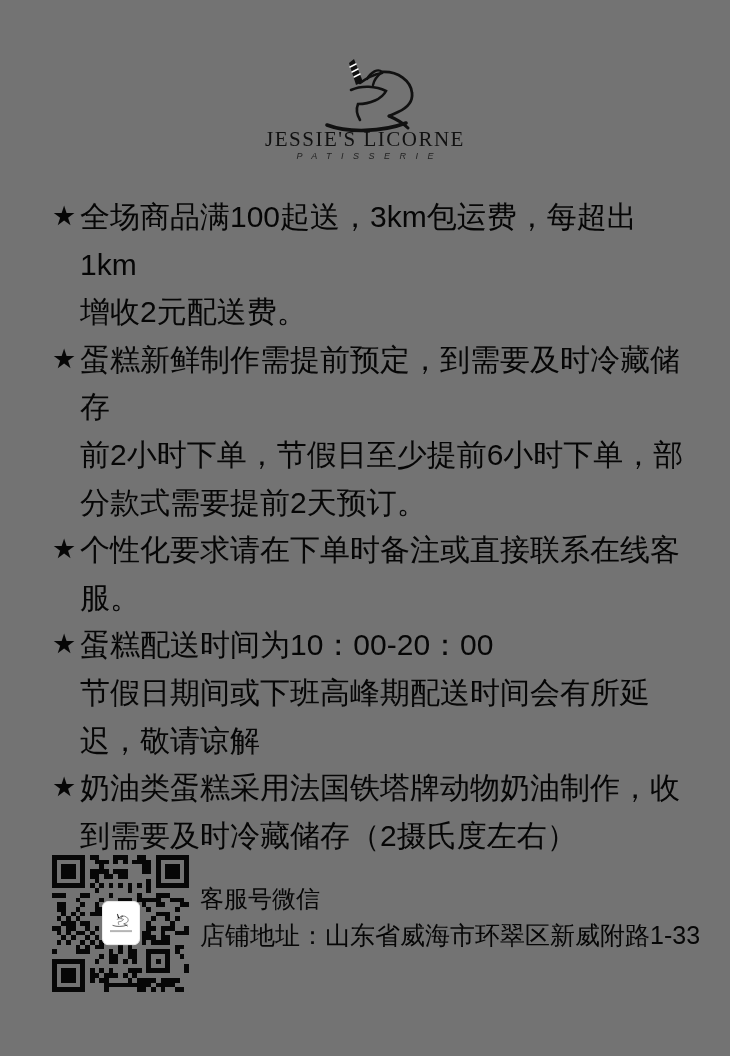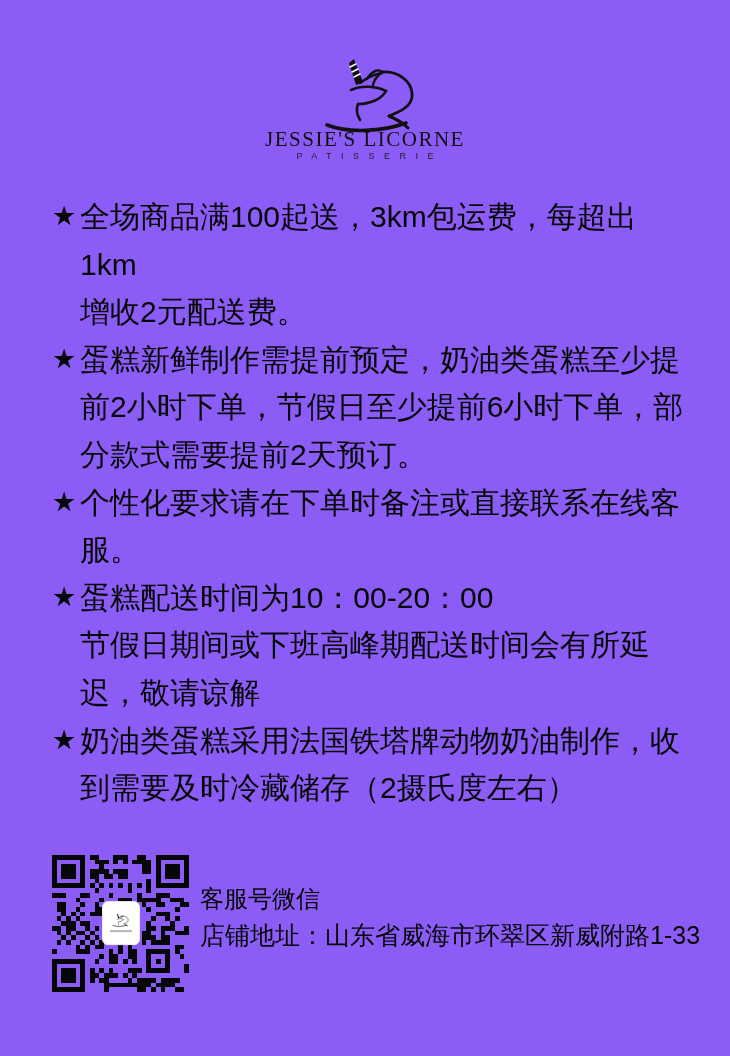--- a/index.html
+++ b/index.html
@@ -1,30 +1,30 @@
 <!DOCTYPE html>
 <html><head>
 <meta charset="utf-8">
 <style>
   html,body{margin:0;padding:0;background:#fff;}
   .page{
-    position:relative;width:730px;height:1056px;background:#8b5cf6;overflow:hidden;
+    position:relative;width:730px;height:1056px;background:#737373;overflow:hidden;
     font-family:"Liberation Sans","DejaVu Sans",sans-serif;color:#000;
   }
   
   .unicorn-svg{position:absolute;top:56px;left:310px;}
   .brand{
     position:absolute;top:127px;left:0;width:100%;text-align:center;
     font-family:"Liberation Serif","DejaVu Serif",serif;
     font-size:21px;letter-spacing:1.5px;color:#111;
   }
   .tagline{
     position:absolute;top:151px;left:0;width:100%;text-align:center;
     font-family:"Liberation Sans","DejaVu Sans",sans-serif;
-    font-size:9px;letter-spacing:9.5px;text-indent:9.5px;color:#222;
+    font-size:9px;letter-spacing:9.5px;text-indent:9.5px;color:#222;font-style:italic;
   }
   
   .tips{
     position:absolute;left:52px;top:193px;width:636px;
     font-size:30px;line-height:47.6px;color:#060606;
   }
   .tips-heading{
     padding-left:28px;font-size:27px;letter-spacing:6px;
   }
   .tip{display:flex;}
@@ -67,21 +67,21 @@
   <div class="tips">
     <div id="tips-list">
     <div class="tip">
       <span class="star">★</span>
       <span class="tip-text">全场商品满100起送，3km包运费，每超出1km
 增收2元配送费。</span>
     </div>
 
     <div class="tip">
       <span class="star">★</span>
-      <span class="tip-text">蛋糕新鲜制作需提前预定，奶油类蛋糕至少提
+      <span class="tip-text">蛋糕新鲜制作需提前预定，到需要及时冷藏储存
 前2小时下单，节假日至少提前6小时下单，部
 分款式需要提前2天预订。</span>
     </div>
 
     <div class="tip">
       <span class="star">★</span>
       <span class="tip-text">个性化要求请在下单时备注或直接联系在线客
 服。</span>
     </div>
 

